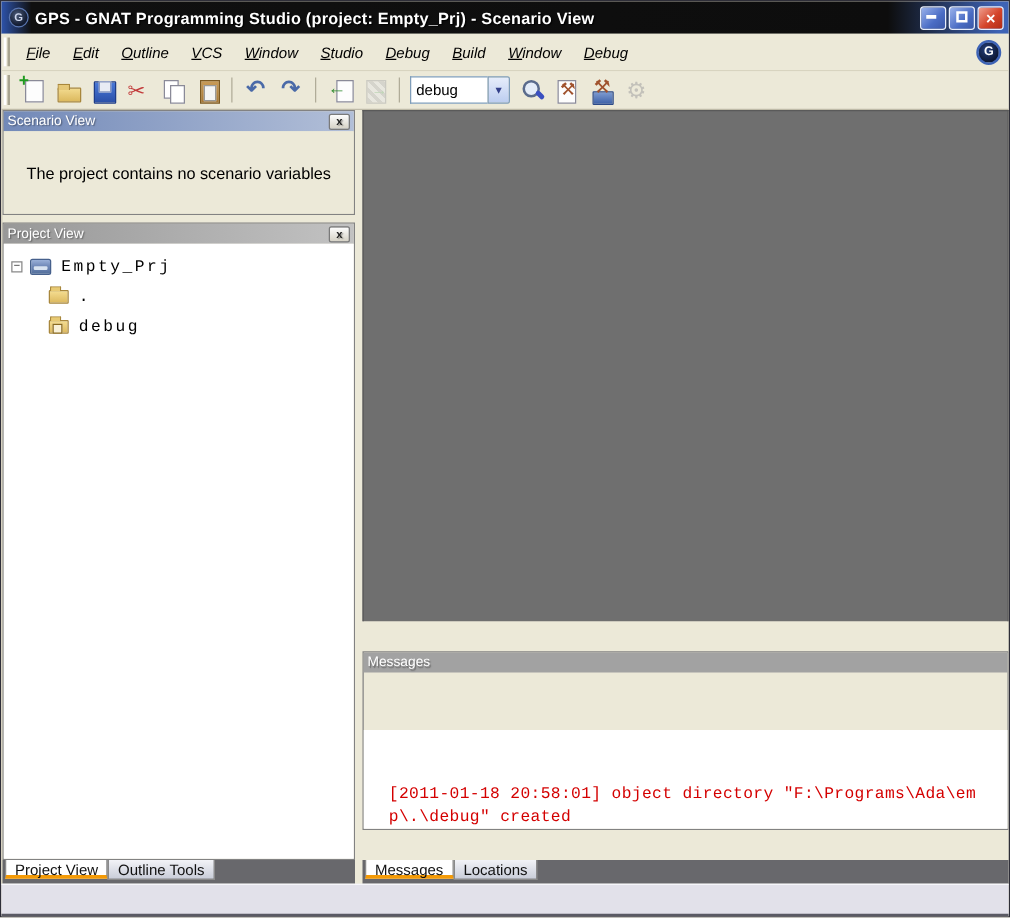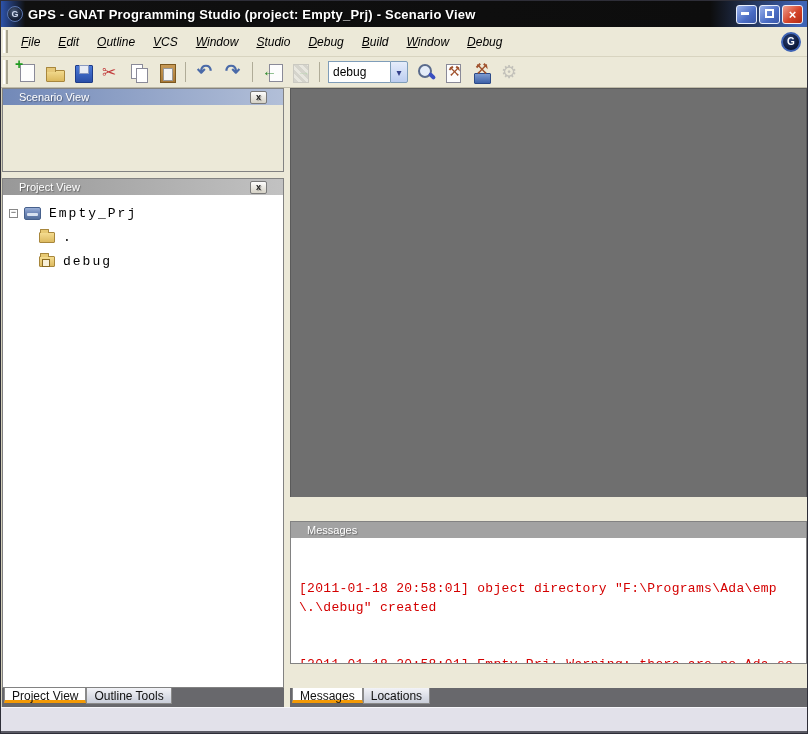--- a/index.html
+++ b/index.html
@@ -111,21 +111,21 @@
     background:linear-gradient(#e6edfb,#bccdf0); color:#33408a; font-size:10px;
     display:flex; align-items:center; justify-content:center; border-radius:0 2px 2px 0;
   }
   
   .main { flex:1 1 auto; display:flex; min-height:0; }
   .left-col { flex:0 0 283px; display:flex; flex-direction:column; background:#ece9d8; min-height:0; border-left:1px solid #d4d0ba; }
   .vsplit { flex:0 0 6px; background:#ece9d8; cursor:col-resize; }
   .right-col { flex:1 1 auto; display:flex; flex-direction:column; min-height:0;gap:24px; }
   .panel { border:1px solid #828282; display:flex; flex-direction:column; background:#ece9d8; min-height:0; }
   .panel-title {
-    height:16px; flex:0 0 16px; display:flex; align-items:center; padding:0 16px;
+    height:16px; flex:0 0 16px; display:flex; align-items:center; padding:0 3px;
     color:#fff; font-size:11px; text-shadow:1px 1px 1px rgba(0,0,0,.35);
   }
   .pt-blue  { background:linear-gradient(90deg,#7289b8 0%,#b2bfd8 100%); }
   .pt-gray  { background:linear-gradient(90deg,#989898 0%,#c2c2c2 100%); }
   .pt-flat  { background:#a2a2a2; }
   .panel-title .spacer { flex:1; }
   .pclose {
     width:17px; height:13px; background:linear-gradient(#fdfdfd,#d6d2c6); border:1px solid #7a7a7a;
     border-radius:2px; color:#222; font-size:9px; font-weight:bold; line-height:11px; text-align:center;
   }
@@ -146,23 +146,23 @@
     background:#d8e2f0; border-radius:1px; }
   .fold-icon { width:16px; height:11px; margin-right:8px; position:relative;
     background:linear-gradient(#f4dc90,#ddba60); border:1px solid #a8873c; border-radius:1px; }
   .fold-icon::before { content:""; position:absolute; left:0; top:-4px; width:7px; height:3px;
     background:#e8ca74; border:1px solid #a8873c; border-bottom:none; border-radius:1px 1px 0 0; }
   .fold-icon.obj::after { content:""; position:absolute; left:2px; top:2px; width:6px; height:6px;
     background:#f8f0d8; border:1px solid #8a6a20; }
   
   .editor { flex:1 1 auto; background:#6f6f6f; border:1px solid #5a5a5a; border-bottom:none; }
   .messages-panel { flex:0 0 143px; }
-  .messages-body { flex:1; background:#fff; overflow:hidden; padding:3px 8px;
+  .messages-body { flex:1; background:#fff; overflow:hidden; padding:3px 20px;
     font-family:"Liberation Mono","DejaVu Sans Mono",monospace; font-size:13px; letter-spacing:0.3px;
-    line-height:19px; color:#d40000; word-break:break-all; white-space:pre-wrap; }
+    line-height:19px; color:#d40000; word-break:break-all; white-space:pre-wrap;margin-top:46px; }
   
   .tabstrip { flex:0 0 19px; background:#68686c; display:flex; align-items:flex-start; padding-left:2px; }
   .tab { font-size:12px; padding:1px 7px 0 7px; height:16px; line-height:15px; white-space:nowrap;
     border:1px solid #8a8a8a; border-top:none; background:linear-gradient(#f2f3f7,#c9cdd9);
     color:#111; margin-top:0; }
   .tab.active { background:#fff; height:15px; border-bottom:3px solid #f49a06; font-size:12px; }
   
   .statusbar { flex:0 0 26px; background:#e2e1ea; border-top:1px solid #f6f6fa;
     border-bottom:2px solid #5a5a64; }
 </style>
@@ -258,20 +258,23 @@
   <div class="main">
 
     <div class="left-col">
 
       <div class="panel scenario-panel">
         <div class="panel-title pt-blue">
           <span>Scenario View</span>
           <span class="spacer"></span>
           <div class="pclose">x</div>
         </div>
+        <div class="scenario-body">
+          <span>The project contains no scenario variables</span>
+        </div>
       </div>
 
       <div class="hsplit"></div>
 
       <div class="panel project-panel">
         <div class="panel-title pt-gray">
           <span>Project View</span>
           <span class="spacer"></span>
           <div class="pclose">x</div>
         </div>

